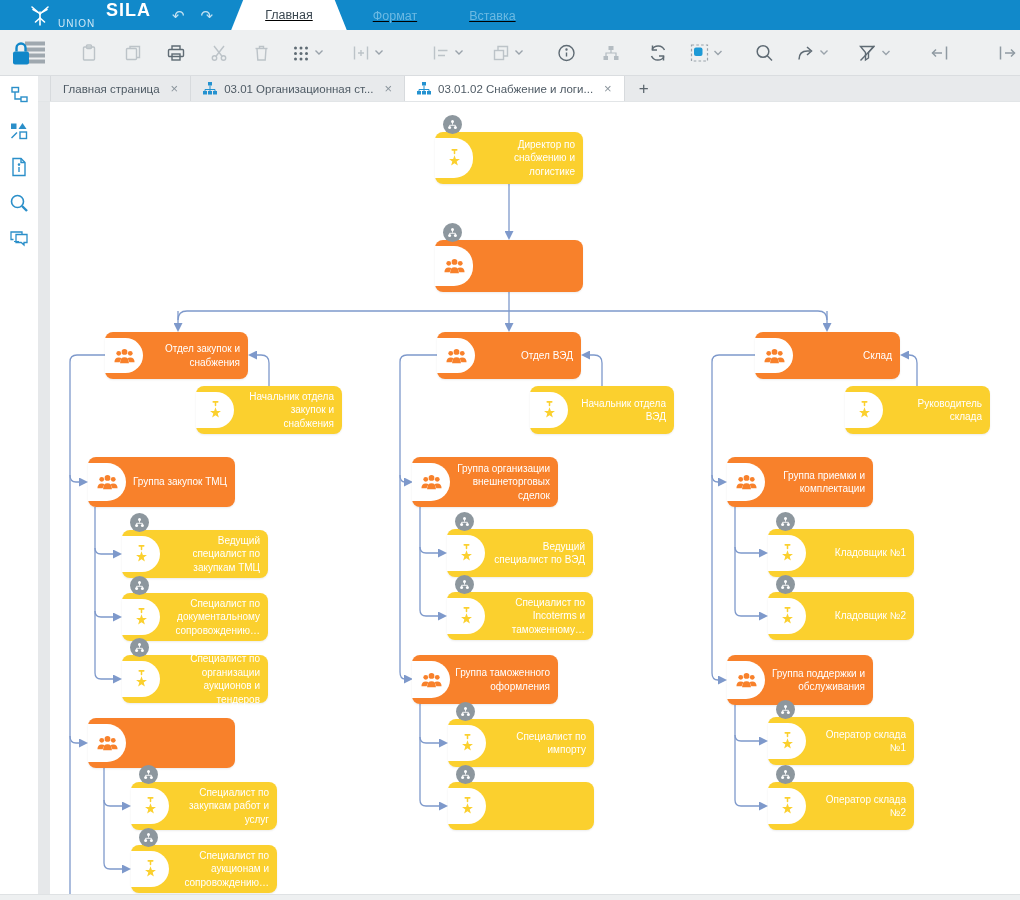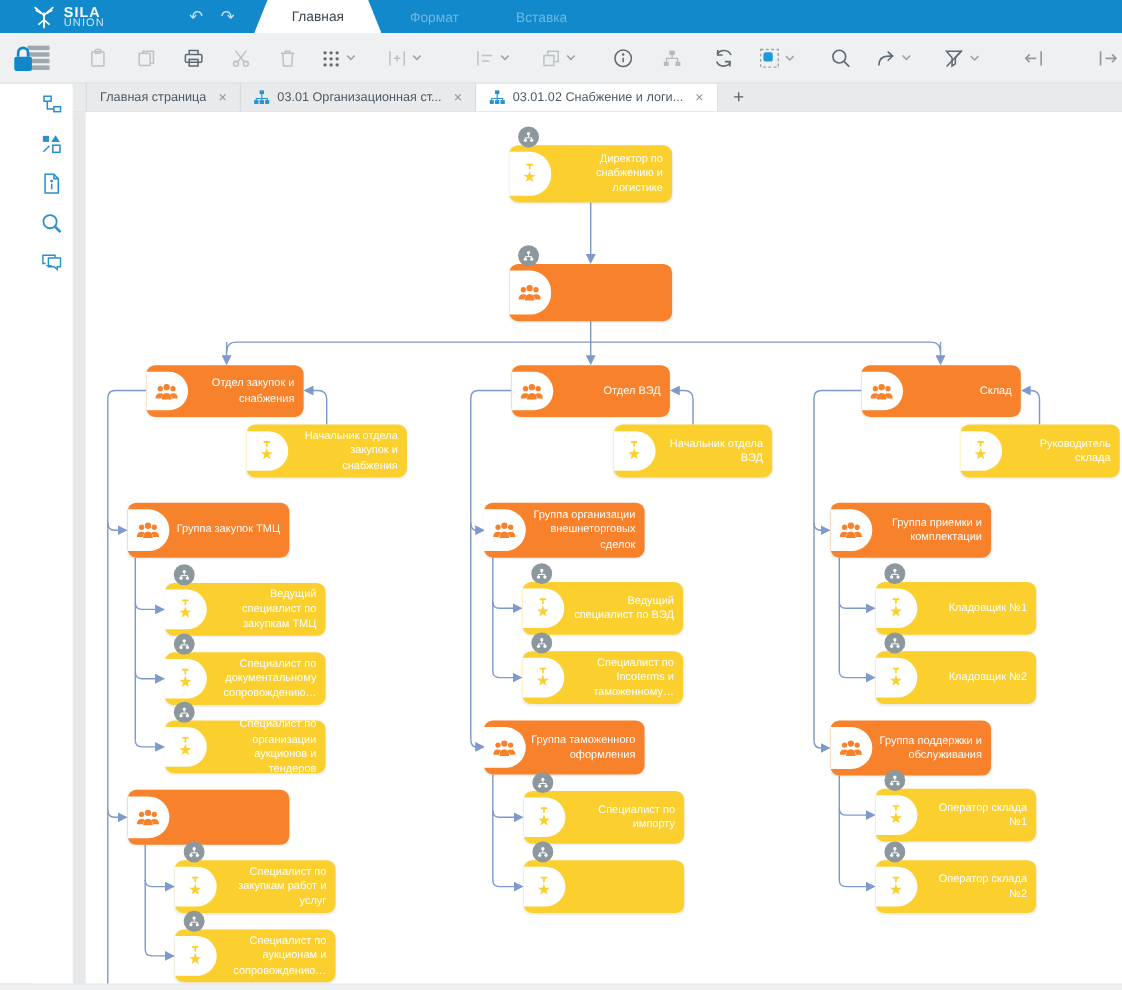--- a/index.html
+++ b/index.html
@@ -3,38 +3,38 @@
 <meta charset="utf-8">
 <style>
   html,body{margin:0;padding:0;}
   body{width:1020px;height:900px;overflow:hidden;font-family:"Liberation Sans",sans-serif;background:#fff;}
   .app{position:relative;width:1020px;height:900px;}
 
   
   .topbar{position:relative;height:30px;background:#1189ca;display:flex;align-items:stretch;}
   .brand{display:flex;align-items:center;gap:6px;padding-left:28px;width:130px;}
   .brand .btxt{line-height:1;color:#fff;}
-  .brand .b1{font-size:13px;font-weight:bold;letter-spacing:1px;}
+  .brand .b1{font-size:18px;font-weight:bold;letter-spacing:1px;margin-left:48px;}
   .brand .b2{font-size:10px;color:#cfe8f6;letter-spacing:1px;}
   .histbtns{display:flex;align-items:center;gap:16px;margin-left:14px;}
   .histbtns span{color:rgba(255,255,255,.75);font-size:15px;line-height:1;cursor:pointer;}
-  .ribbontabs{display:flex;margin-left:18px;}
+  .ribbontabs{display:flex;margin-left:18px;text-decoration:underline;}
   .rtab{display:flex;align-items:center;padding:16px 26px;font-size:12.5px;color:#6cb9e2;cursor:pointer;}
   .rtab.active{background:#fff;color:#3a4750;clip-path:polygon(12px 0,calc(100% - 12px) 0,100% 100%,0 100%);padding:0 34px;}
 
   
   .toolbar{position:relative;height:45px;background:#eef0f1;border-bottom:1px solid #dadde0;}
   .tbtn{position:absolute;top:50%;transform:translateY(-50%);display:flex;align-items:center;gap:4px;cursor:pointer;}
   .tbtn svg{display:block;}
   .ic-dark{stroke:#5f6b74;}
   .ic-gray{stroke:#bcc3c8;}
   .chev{stroke:#9aa3ab;}
 
   
-  .main{display:flex;height:818px;padding-left:28px;}
+  .main{display:flex;height:818px;}
   .sidebar{width:38px;background:#fff;display:flex;flex-direction:column;align-items:center;padding-top:8px;gap:14px;}
   .sbicon{width:22px;height:22px;display:flex;align-items:center;justify-content:center;cursor:pointer;}
   .rightcol{flex:1;display:flex;flex-direction:column;min-width:0;}
   .tabbar{height:25px;background:#e8eaec;display:flex;align-items:stretch;border-bottom:1px solid #e2e5e7;}
   .dtab{display:flex;align-items:center;gap:7px;padding:0 12px;font-size:11.5px;color:#4e5a64;border-right:1px solid #d7dadd;cursor:pointer;white-space:nowrap;}
   .dtab:first-child{border-left:1px solid #d7dadd;margin-left:12px;}
   .dtab.active{background:#fff;}
   .dtab .x{color:#8a949c;font-size:13px;margin-left:4px;}
   .addtab{display:flex;align-items:center;padding:0 14px;font-size:17px;color:#5a646c;cursor:pointer;}
   .workarea{flex:1;display:flex;min-height:0;}

